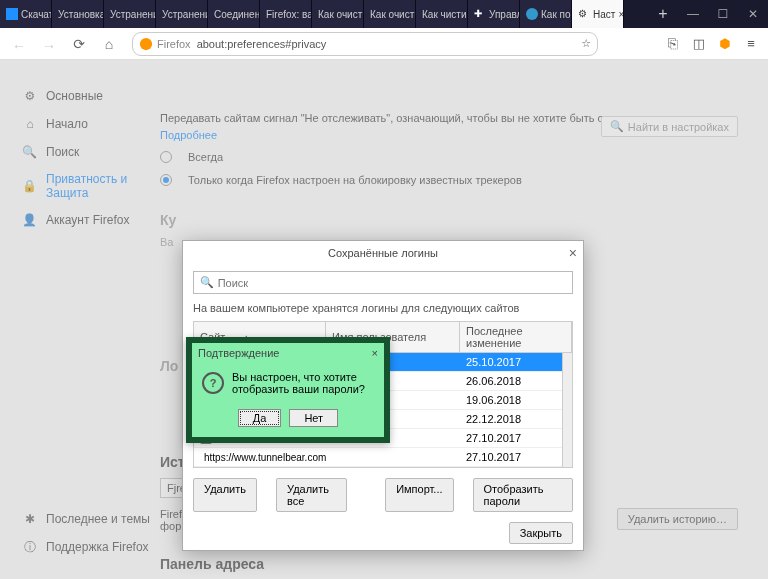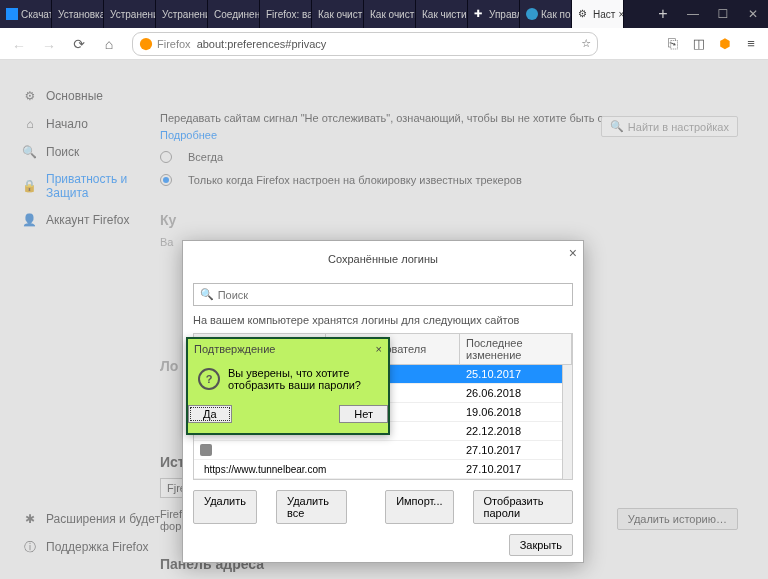--- a/index.html
+++ b/index.html
@@ -39,21 +39,21 @@
 .radio.checked::after{content:"";width:6px;height:6px;border-radius:50%;background:#0a84ff}
 .sect{margin-top:24px}
 .sect h3{font-size:14px;font-weight:600;margin-bottom:8px}
 .histrow{display:flex;gap:8px;align-items:center}
 .fakeinput{border:1px solid #bbb;background:#fff;padding:3px 6px;font-size:11px;display:inline-block}
 .fakeselect{border:1px solid #bbb;background:#eee;padding:3px 20px 3px 6px;font-size:11px;position:relative;min-width:240px}
 .fakeselect::after{content:"▾";position:absolute;right:6px;color:#666}
 .btn{border:1px solid #bbb;background:#eee;padding:4px 10px;font-size:11px;cursor:pointer;border-radius:2px}
 .hist-desc{display:flex;align-items:flex-start;gap:12px;margin-top:10px}
 .dialog{position:absolute;z-index:10;left:182px;top:180px;width:402px;background:#fff;border:1px solid #aaa;box-shadow:0 4px 20px rgba(0,0,0,0.3);font-size:11px}
-.dlg-title{display:flex;align-items:flex-end;justify-content:center;padding:12px;position:relative;color:#444}
+.dlg-title{display:flex;align-items:flex-end;justify-content:center;padding:6px;position:relative;color:#444}
 .dlg-close{position:absolute;right:6px;top:4px;cursor:pointer;font-size:14px;color:#666}
 .dlg-body{padding:6px 10px}
 .searchbox{border:1px solid #bbb;padding:4px 6px;display:flex;align-items:center;gap:4px;margin-bottom:8px}
 .searchbox input{border:none;outline:none;flex:1;font-size:11px}
 .table{border:1px solid #ccc}
 .thead{display:flex;background:#f5f5f5;border-bottom:1px solid #ccc}
 .th{padding:3px 6px;border-right:1px solid #ccc;display:flex;align-items:center;gap:18px;color:#555}
 .th.site{width:132px}
 .th.user{width:134px}
 .th.date{flex:1}
@@ -62,25 +62,25 @@
 .td{padding:3px 6px}
 .td.site{width:132px;display:flex;align-items:center;gap:4px}
 .td.user{width:134px;color:rgba(0,0,0,0)}
 .td.date{flex:1}
 .scrollstub{width:10px;background:#eee;border-left:1px solid #ccc}
 .tablewrap{display:flex}
 .tablerows{flex:1}
 .dlg-actions{display:flex;gap:19px;margin-top:10px}
 .dlg-actions .spacer{flex:1}
 .dlg-close-row{display:flex;justify-content:flex-end;margin-top:10px}
-.confirm{position:absolute;z-index:20;left:186px;top:277px;width:204px;background:#bef264;border:2px solid #14532d;box-shadow:0 2px 8px rgba(0,0,0,0.3);font-size:11px}
+.confirm{position:absolute;z-index:20;left:186px;top:277px;width:204px;background:#86efac;border:6px solid #14532d;box-shadow:0 2px 8px rgba(0,0,0,0.3);font-size:11px}
 .cf-title{display:flex;justify-content:space-between;padding:4px 6px;color:#444}
 .cf-body{display:flex;gap:8px;padding:8px 10px;align-items:center}
 .cf-q{width:22px;height:22px;border:2px solid #555;border-radius:50%;display:flex;align-items:center;justify-content:center;font-weight:bold;color:#555;flex-shrink:0}
-.cf-actions{display:flex;justify-content:space-between;gap:8px;padding:6px 0 10px}
+.cf-actions{display:flex;justify-content:center;gap:8px;padding:6px 0 10px}
 .cf-btn{border:1px solid #888;background:#eee;padding:2px 14px;cursor:pointer;font-size:11px}
 .cf-btn.focus{outline:1px dotted #333;outline-offset:-3px}
 .siteico{width:12px;height:12px;background:#888;display:inline-block;border-radius:2px}
 svg{display:block}
 </style>
 </head>
 <body>
 
 <div class="titlebar">
   <div class="tabs">
@@ -175,21 +175,21 @@
         <span class="sico">🔒</span>
         <span style="max-width:100px;display:inline-block">Приватность и Защита</span>
       </div>
     <div class="sbitem">
         <span class="sico">👤</span>
         <span>Аккаунт Firefox</span>
       </div>
     <div class="sidebar-bottom">
       <div class="sbitem">
           <span class="sico">✱</span>
-          <span>Расширения и будет</span>
+          <span>Последнее и темы</span>
         </div>
       <div class="sbitem">
           <span class="sico">ⓘ</span>
           <span>Поддержка Firefox</span>
         </div>
     </div>
   </div>
 
   <div class="main">
     <div class="searchsettings">
@@ -311,20 +311,20 @@
     </div>
   </div>
 
   <div class="confirm">
     <div class="cf-title">
       <span>Подтверждение</span>
       <span style="cursor:pointer">×</span>
     </div>
     <div class="cf-body">
       <div class="cf-q">?</div>
-      <div>Вы уверены, что хотите отобразить ваши пароли?</div>
+      <div>Вы настроен, что хотите отобразить ваши пароли?</div>
     </div>
     <div class="cf-actions">
       <div class="cf-btn focus">Да</div>
       <div class="cf-btn">Нет</div>
     </div>
   </div>
 </div>
 
 </body></html>

